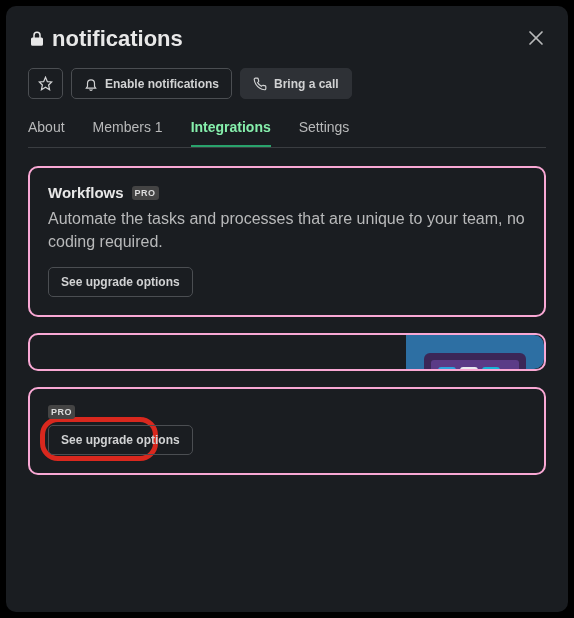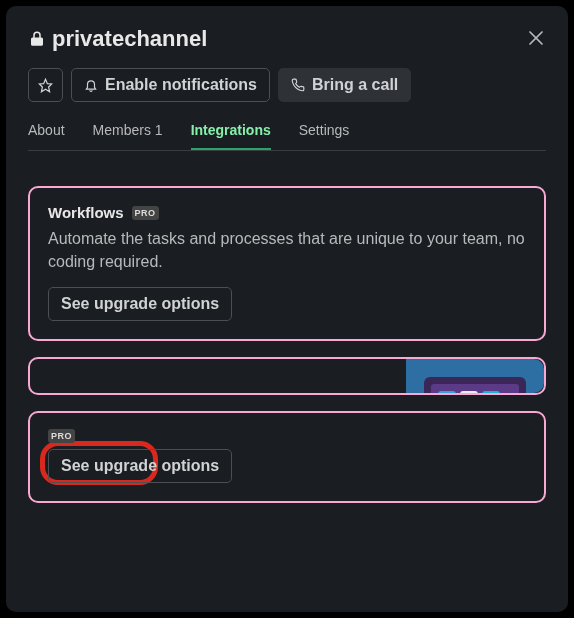--- a/index.html
+++ b/index.html
@@ -48,37 +48,37 @@
     display: flex;
     gap: 8px;
     margin-bottom: 20px;
   }
   .btn {
     border: 1px solid #4b4e52;
     background: transparent;
     color: #d1d2d3;
     border-radius: 5px;
     padding: 7px 12px;
-    font-size: 16px;
+    font-size: 12px;
     font-weight: 600;
     display: inline-flex;
     align-items: center;
     gap: 7px;
     cursor: pointer;
   }
   .btn.iconOnly { padding: 7px 9px; }
   .btn.solid {
     background: #2e3136;
     border-color: #2e3136;
   }
   .tabs {
     display: flex;
     gap: 28px;
     border-bottom: 1px solid #3a3d41;
-    margin-bottom: 35px;
+    margin-bottom: 18px;
   }
   .tab {
     padding: 0 0 10px 0;
     font-size: 14px;
     color: #b8b9ba;
     cursor: pointer;
     border-bottom: 2px solid transparent;
     font-weight: 500;
   }
   .tab.active {
@@ -148,21 +148,21 @@
 <body>
 
 <div class="modal">
 
   <div class="header">
     <span>
       <svg width="18" height="18" viewBox="0 0 24 24" fill="#e8e8e8">
           <path d="M12 2a5 5 0 0 0-5 5v3H6a2 2 0 0 0-2 2v7a2 2 0 0 0 2 2h12a2 2 0 0 0 2-2v-7a2 2 0 0 0-2-2h-1V7a5 5 0 0 0-5-5zm-3 5a3 3 0 0 1 6 0v3H9V7z"></path>
         </svg>
     </span>
-    <span class="title">privatechannel</span>
+    <span class="title">notifications</span>
   </div>
 
   <div class="close">
     <svg width="16" height="16" viewBox="0 0 16 16" stroke="#b8b9ba" stroke-width="1.7" stroke-linecap="round">
         <line x1="2" y1="2" x2="14" y2="14"></line>
         <line x1="14" y1="2" x2="2" y2="14"></line>
       </svg>
   </div>
 
   <div class="toolbar">

